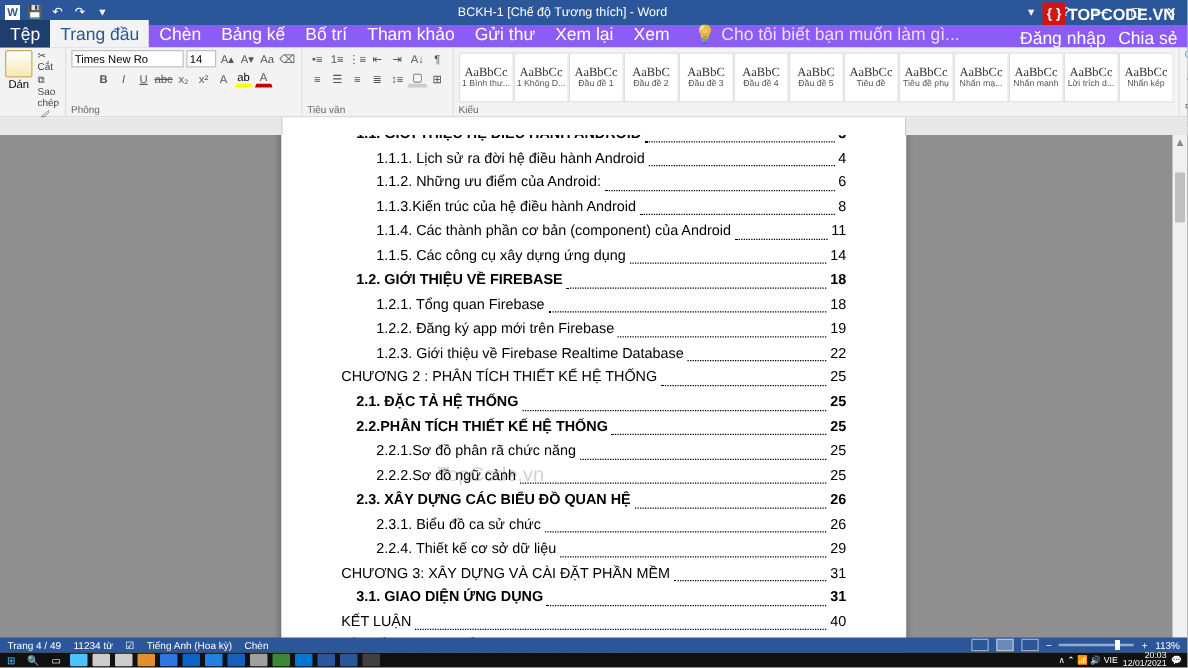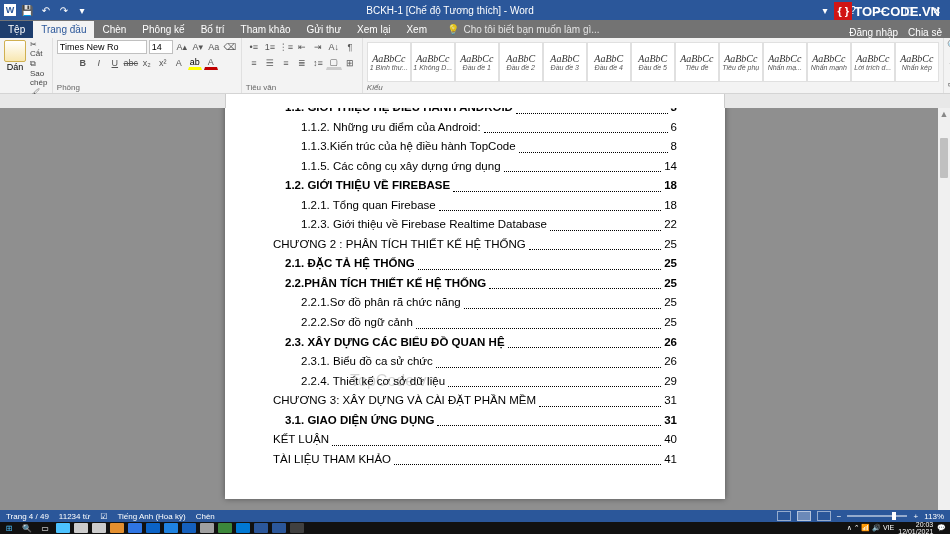--- a/index.html
+++ b/index.html
@@ -7,21 +7,21 @@
 
 
 .titlebar { height:20px; background:#2b579a; color:#fff; display:flex; align-items:center; justify-content:space-between; font-size:10px; }
 .titlebar .left { display:flex; align-items:center; gap:6px; padding-left:4px; }
 .titlebar .center { font-size:10px; }
 .titlebar .right { display:flex; gap:2px; }
 .titlebar .right div { width:26px; height:20px; display:flex; align-items:center; justify-content:center; cursor:pointer; }
 .titlebar .ticon { width:12px; height:12px; display:inline-flex; align-items:center; justify-content:center; }
 
 
-.menutabs { height:18px; background:#737373; display:flex; color:#fff; font-size:10px; align-items:flex-end;justify-content:flex-end; }
+.menutabs { height:18px; background:#8b5cf6; display:flex; color:#fff; font-size:14px; align-items:flex-end;justify-content:flex-end; }
 .menutabs .tab { padding:3px 8px; cursor:pointer; }
 .menutabs .tab.file { background:#1e3e6e; }
 .menutabs .tab.active { background:#f3f3f3; color:#2b579a; }
 .menutabs .tell { margin-left:4px; opacity:.8; display:flex; align-items:center; gap:4px; }
 .menutabs .right { margin-left:auto; display:flex; gap:10px; padding-right:8px; }
 
 
 .ribbon { height:56px; background:#f3f3f3; border-bottom:1px solid #d4d4d4; display:flex; font-size:9px; }
 .group { border-right:1px solid #e0e0e0; padding:2px 4px 1px 4px; display:flex; flex-direction:column; justify-content:space-between; }
 .group .glabel { text-align:left; color:#666; font-size:8px; }
@@ -34,21 +34,21 @@
 .fontrow { display:flex; gap:2px; align-items:center; }
 .fontrow input { height:14px; font-size:9px; }
 .fontrow .fname { width:90px; border:1px solid #c0c0c0; padding:0 2px; }
 .fontrow .fsize { width:24px; border:1px solid #c0c0c0; padding:0 2px; }
 .fbtn { width:14px; height:14px; border:1px solid transparent; display:flex; align-items:center; justify-content:center; cursor:pointer; color:#555; }
 .parabox { display:flex; flex-direction:column; gap:2px; }
 .pararow { display:flex; gap:0; }
 .pararow .fbtn { width:16px; }
 
 
-.styles { flex:1;font-style:italic; }
+.styles { flex:1; }
 .styles .gbody { gap:0; overflow:hidden; }
 .stylebox { width:44px; height:40px; border:1px solid #e0e0e0; display:flex; flex-direction:column; align-items:center; justify-content:center; cursor:pointer; background:#fff; }
 .stylebox .sprev { font-size:10px; color:#333; font-family:"Times New Roman",serif; }
 .stylebox .sname { font-size:7px; color:#555; }
 
 .editgrp .gbody { flex-direction:column; align-items:flex-start; gap:2px; font-size:9px; color:#444; }
 .editgrp .eitem { display:flex; align-items:center; gap:3px; cursor:pointer; }
 
 
 .ruler { height:14px; background:#fff; position:relative; }
@@ -115,21 +115,21 @@
     <div>—</div>
     <div>▢</div>
     <div style="background:rgba(0,0,0,0);">✕</div>
   </div>
 </div>
 
 <div class="menutabs">
   <div class="tab file">Tệp</div>
   <div class="tab active">Trang đầu</div>
   <div class="tab">Chèn</div>
-  <div class="tab">Phông kế</div>
+  <div class="tab">Bảng kế</div>
   <div class="tab">Bố trí</div>
   <div class="tab">Tham khảo</div>
   <div class="tab">Gửi thư</div>
   <div class="tab">Xem lại</div>
   <div class="tab">Xem</div>
   <div class="tab tell">💡 <span>Cho tôi biết bạn muốn làm gì...</span></div>
   <div class="right">
     <span>Đăng nhập</span>
     <span>Chia sẻ</span>
   </div>
@@ -282,43 +282,58 @@
 
 <div class="pagewrap">
   <div class="page" id="page">
 
   <div class="tocline l1 bold">
         <span class="txt">1.1. GIỚI THIỆU HỆ ĐIỀU HÀNH ANDROID</span>
         <span class="dots"></span>
         <span class="pg">3</span>
       </div>
       <div class="tocline l2">
+        <span class="txt">1.1.1. Lịch sử ra đời hệ điều hành Android</span>
+        <span class="dots"></span>
+        <span class="pg">4</span>
+      </div>
+      <div class="tocline l2">
         <span class="txt">1.1.2. Những ưu điểm của Android:</span>
         <span class="dots"></span>
         <span class="pg">6</span>
       </div>
       <div class="tocline l2">
-        <span class="txt">1.1.3.Kiến trúc của hệ điều hành TopCode</span>
+        <span class="txt">1.1.3.Kiến trúc của hệ điều hành Android</span>
         <span class="dots"></span>
         <span class="pg">8</span>
+      </div>
+      <div class="tocline l2">
+        <span class="txt">1.1.4. Các thành phần cơ bản (component) của Android</span>
+        <span class="dots"></span>
+        <span class="pg">11</span>
       </div>
       <div class="tocline l2">
         <span class="txt">1.1.5. Các công cụ xây dựng ứng dụng</span>
         <span class="dots"></span>
         <span class="pg">14</span>
       </div>
       <div class="tocline l1 bold">
         <span class="txt">1.2. GIỚI THIỆU VỀ FIREBASE</span>
         <span class="dots"></span>
         <span class="pg">18</span>
       </div>
       <div class="tocline l2">
         <span class="txt">1.2.1. Tổng quan Firebase</span>
         <span class="dots"></span>
         <span class="pg">18</span>
+      </div>
+      <div class="tocline l2">
+        <span class="txt">1.2.2. Đăng ký app mới trên Firebase</span>
+        <span class="dots"></span>
+        <span class="pg">19</span>
       </div>
       <div class="tocline l2">
         <span class="txt">1.2.3. Giới thiệu về Firebase Realtime Database</span>
         <span class="dots"></span>
         <span class="pg">22</span>
       </div>
       <div class="tocline l0">
         <span class="txt">CHƯƠNG 2 : PHÂN TÍCH THIẾT KẾ HỆ THỐNG</span>
         <span class="dots"></span>
         <span class="pg">25</span>

